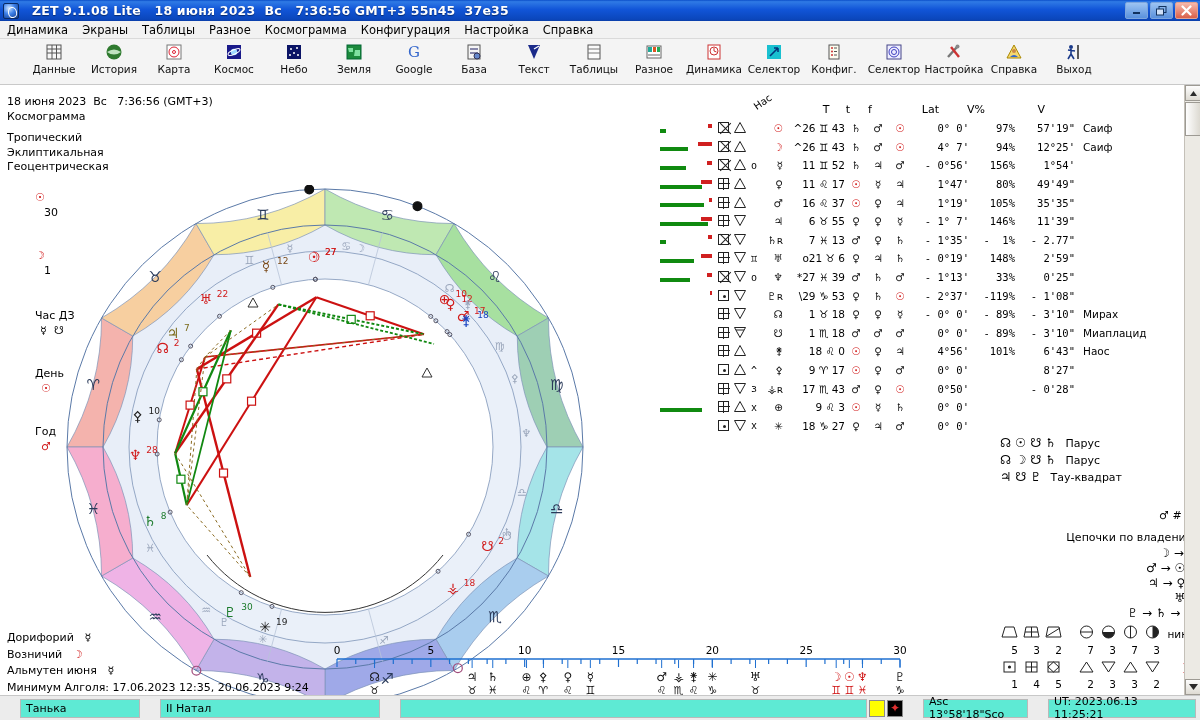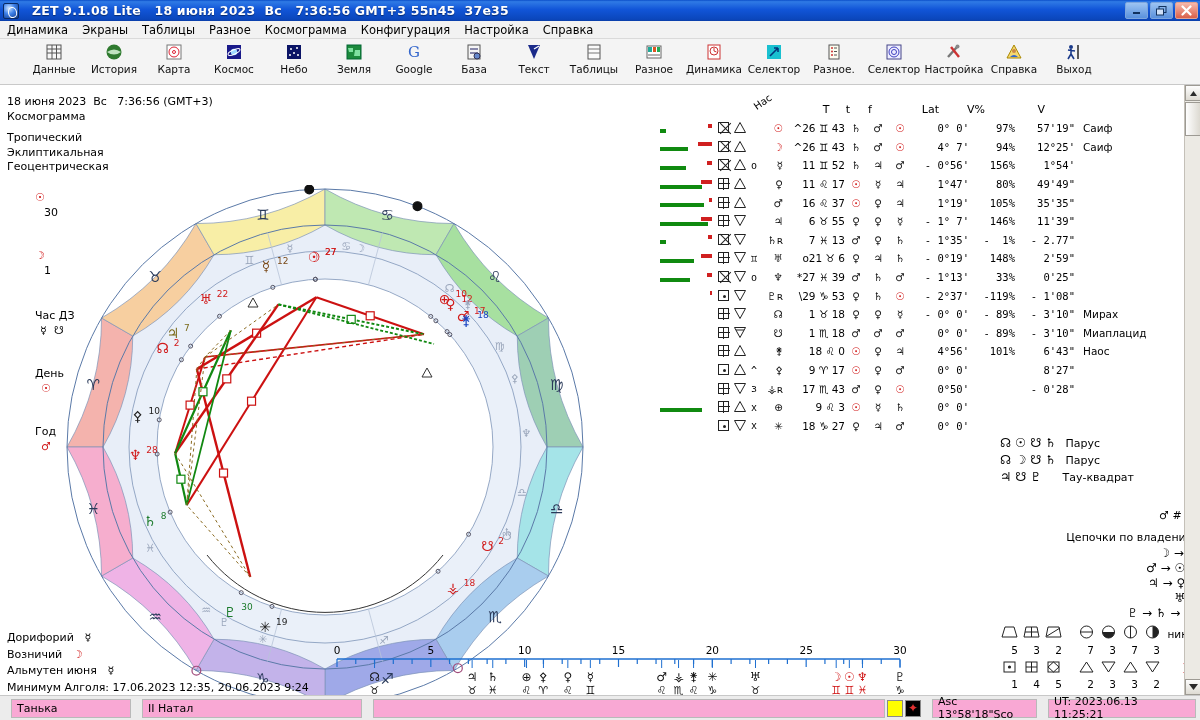--- a/index.html
+++ b/index.html
@@ -108,22 +108,22 @@
 
   
   .vscroll{position:absolute;right:0;top:85px;width:16px;height:610px;background:#eceae4;border-left:1px solid #c4c0b8;}
   .vsbtn{width:16px;height:16px;background:linear-gradient(to bottom,#fdfdfd,#dedbd3);border:1px solid #9d9a93;
     display:flex;align-items:center;justify-content:center;}
   .vsthumb{position:absolute;top:17px;left:0;width:16px;height:34px;background:linear-gradient(to right,#fefefe,#dcd9d1);border:1px solid #9d9a93;}
 
   
   .statusbar{position:absolute;left:0;top:695px;width:1200px;height:25px;background:#ececec;border-top:1px solid #c8c8c8;
     display:flex;align-items:center;}
-  .st-cell{height:19px;border:1px solid #b9b9b9;background:#f9a8d4;display:flex;align-items:center;
-    padding:0 5px;font-size:11px;margin-left:11px;}
+  .st-cell{height:19px;border:1px solid #b9b9b9;background:#5eead4;display:flex;align-items:center;
+    padding:0 5px;font-size:11px;margin-left:20px;}
   .st-flex{flex:1;}
   .sw{width:16px;height:17px;margin-left:2px;border:1px solid #8a8a8a;}
   .sw.y{background:#ffff00;}
   .sw.k{background:#000;display:flex;align-items:center;justify-content:center;color:#e03030;font-size:12px;}
 </style>
 </head>
 <body>
 
 <div class="app">
 
@@ -300,21 +300,21 @@
           <svg width="18" height="18">
             <rect x="4" y="2" width="10" height="14" fill="#fdfdf0" stroke="#555"></rect>
             <circle cx="7" cy="5" r="1" fill="#c33"></circle>
             <line x1="9" y1="5" x2="12" y2="5" stroke="#555"></line>
             <circle cx="7" cy="8.5" r="1" fill="#c33"></circle>
             <line x1="9" y1="8.5" x2="12" y2="8.5" stroke="#555"></line>
             <circle cx="7" cy="12" r="1" fill="#c33"></circle>
             <line x1="9" y1="12" x2="12" y2="12" stroke="#555"></line>
           </svg>
         </div>
-        <div class="lb">Разное.</div>
+        <div class="lb">Конфиг.</div>
       </div>
       <div class="tbtn">
         <div class="ic">
           <svg width="18" height="18">
             <rect x="2" y="2" width="14" height="14" fill="#eef" stroke="#448"></rect>
             <circle cx="9" cy="9" r="5" fill="none" stroke="#4040c0"></circle>
             <circle cx="9" cy="9" r="2.5" fill="none" stroke="#4040c0"></circle>
           </svg>
         </div>
         <div class="lb">Селектор</div>
@@ -624,21 +624,21 @@
           <div class="prow"><div class="c-bar"></div><div class="c-i1"><span class="gbox dot"></span></div><div class="c-i2"><span class="tri-ol"><svg width="12" height="11">
                   <polygon points="0.5,0.5 11.5,0.5 6,10.5" fill="none" stroke="#222"></polygon>
                 </svg></span></div><div class="c-s">x</div><div class="c-p sym" style="color:#111">✳</div><div class="c-pos sym">18 ♑ 27</div><div class="c-T sym" style="color:#111">♀</div><div class="c-t sym" style="color:#111">♃</div><div class="c-f sym" style="color:#111">♂</div><div class="c-lat">0° 0'</div><div class="c-vp"></div><div class="c-v"></div><div class="c-star"></div></div>
         </div>
     </div>
 
     <div class="cfgpanel">
       <div id="figrows">
           <div class="cfg-row"><span class="sym" style="font-size:12.5px">☊ ☉ ☋ ♄</span><span style="margin-left:9px">Парус</span></div>
           <div class="cfg-row"><span class="sym" style="font-size:12.5px">☊ ☽ ☋ ♄</span><span style="margin-left:9px">Парус</span></div>
-          <div class="cfg-row"><span class="sym" style="font-size:12.5px">♃ ☋ ♇</span><span style="margin-left:21px">Тау-квадрат</span></div>
+          <div class="cfg-row"><span class="sym" style="font-size:12.5px">♃ ☋ ♇</span><span style="margin-left:9px">Тау-квадрат</span></div>
         </div>
       <div class="r-right" style="margin-top:22px">♂ # ♇</div>
       <div class="chain-title">Цепочки по владению</div>
       <div id="chainrows">
           <div class="chain-row sym">☽ → ☿</div>
           <div class="chain-row sym">♂ → ☉ ⤴</div>
           <div class="chain-row sym">♃ → ♀ ⤴</div>
           <div class="chain-row sym">♅ ⤴</div>
           <div class="chain-row sym">♇ → ♄ → ♆</div>
         </div>

